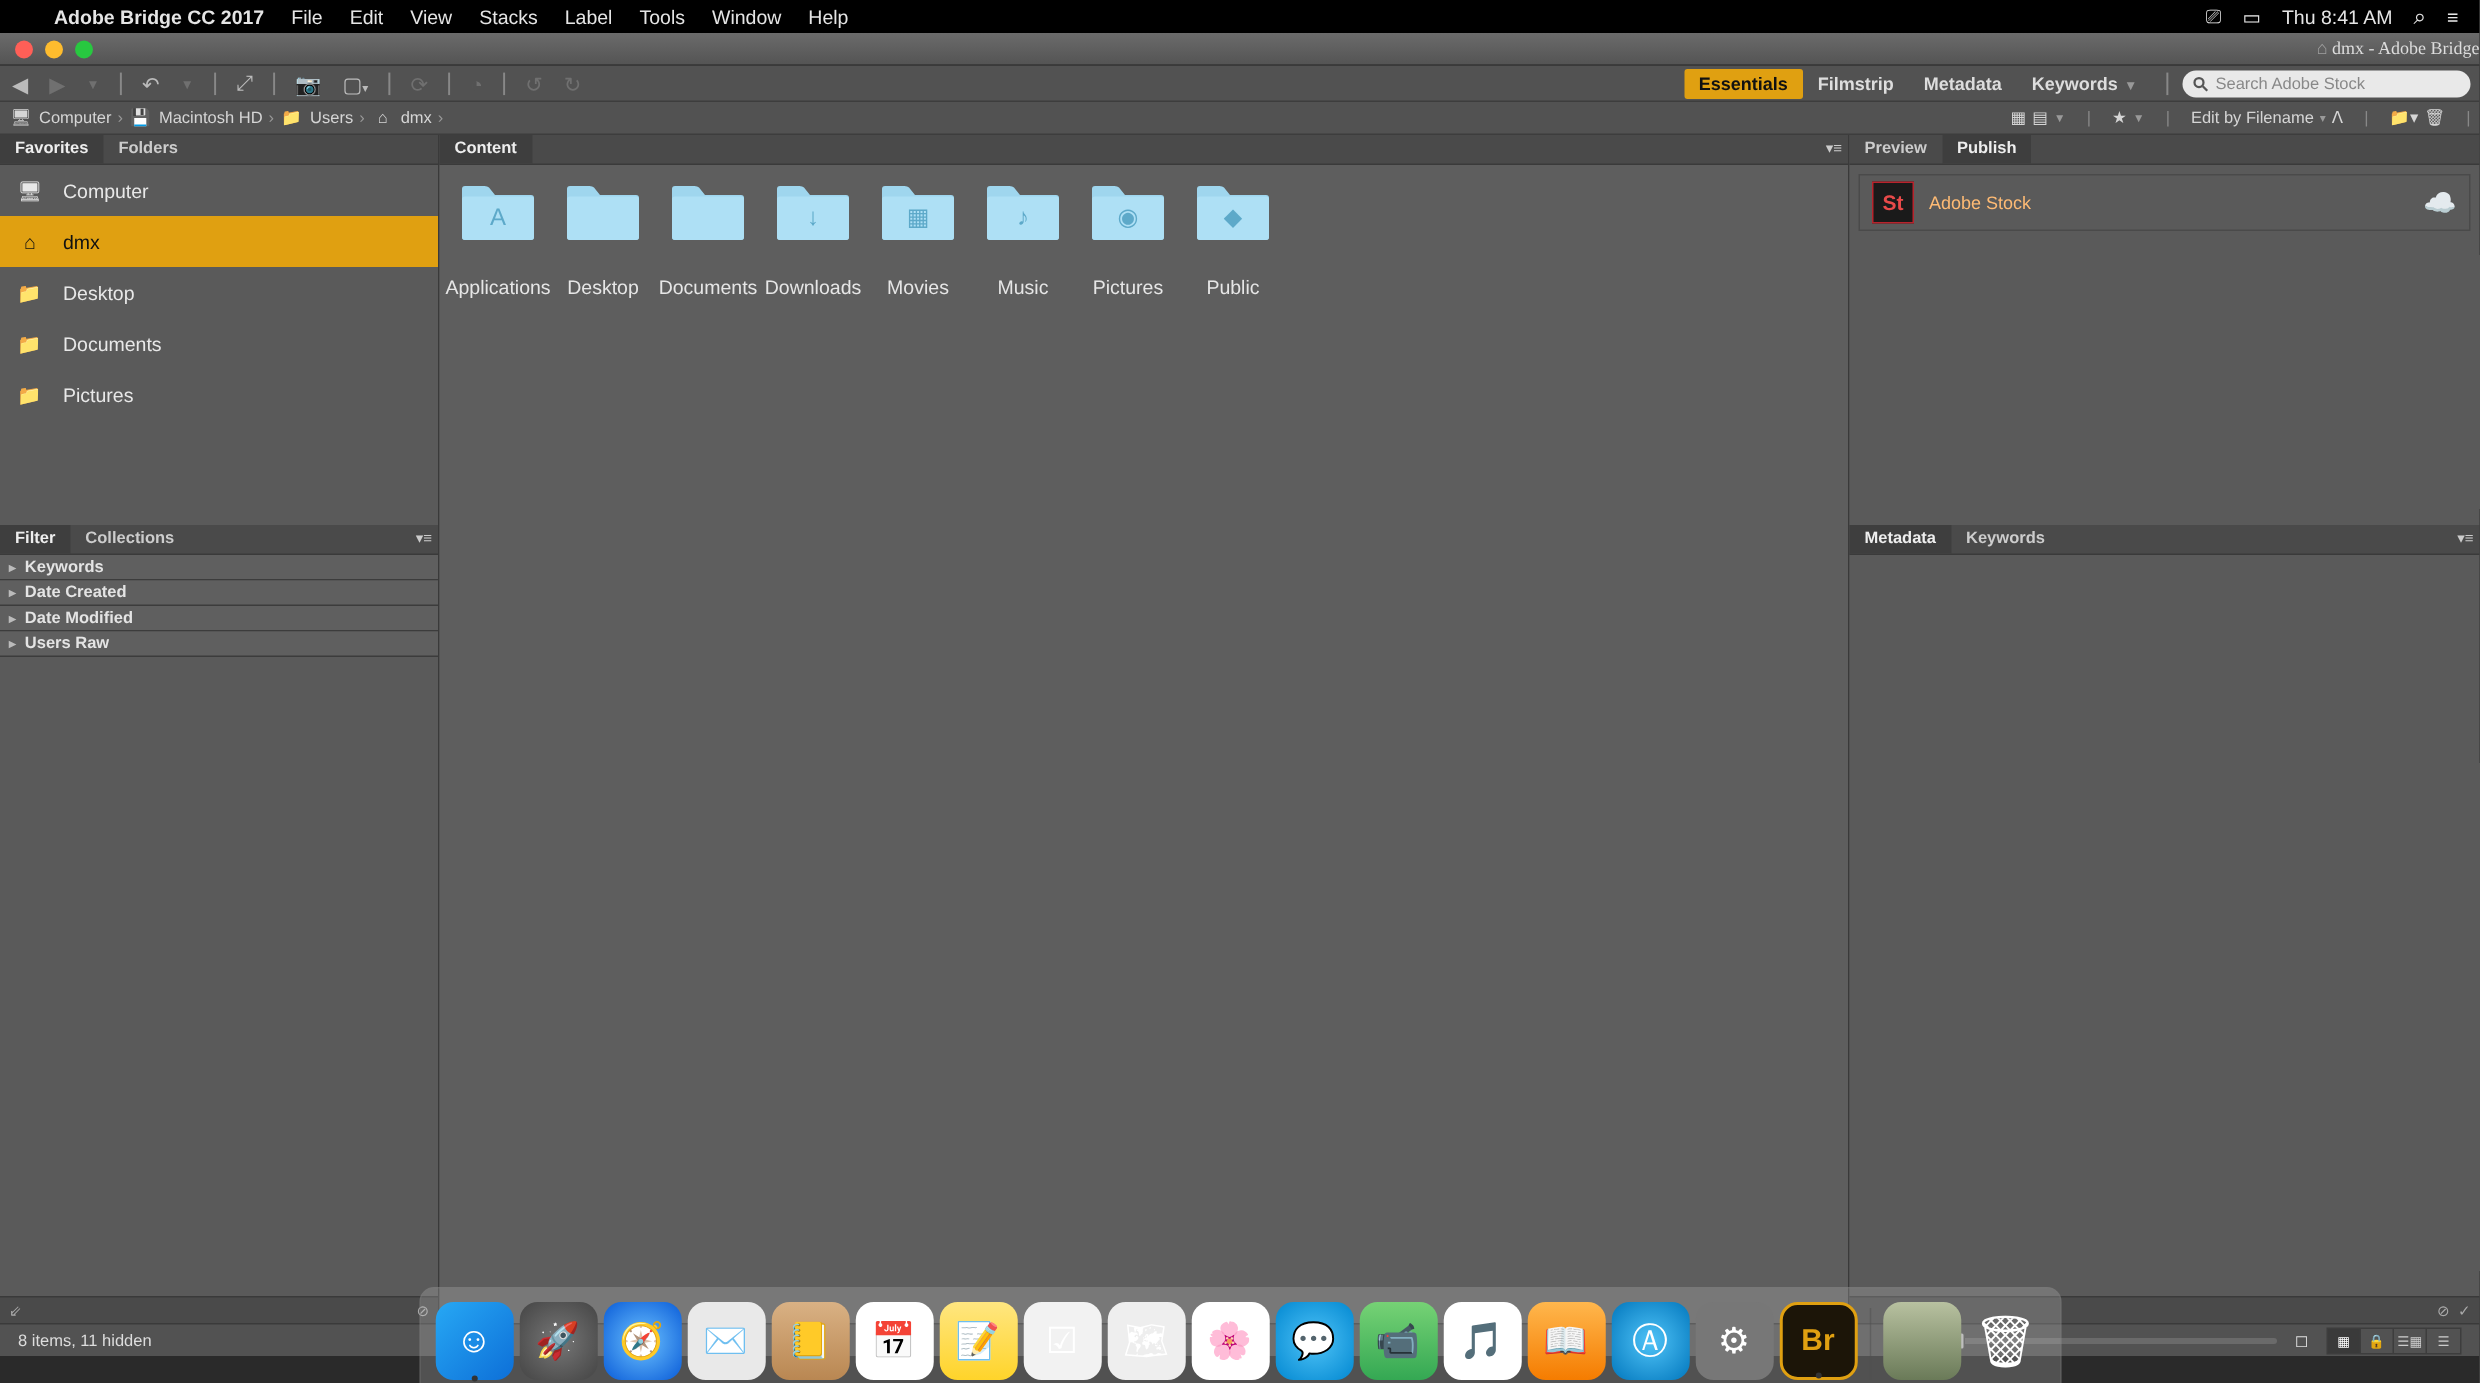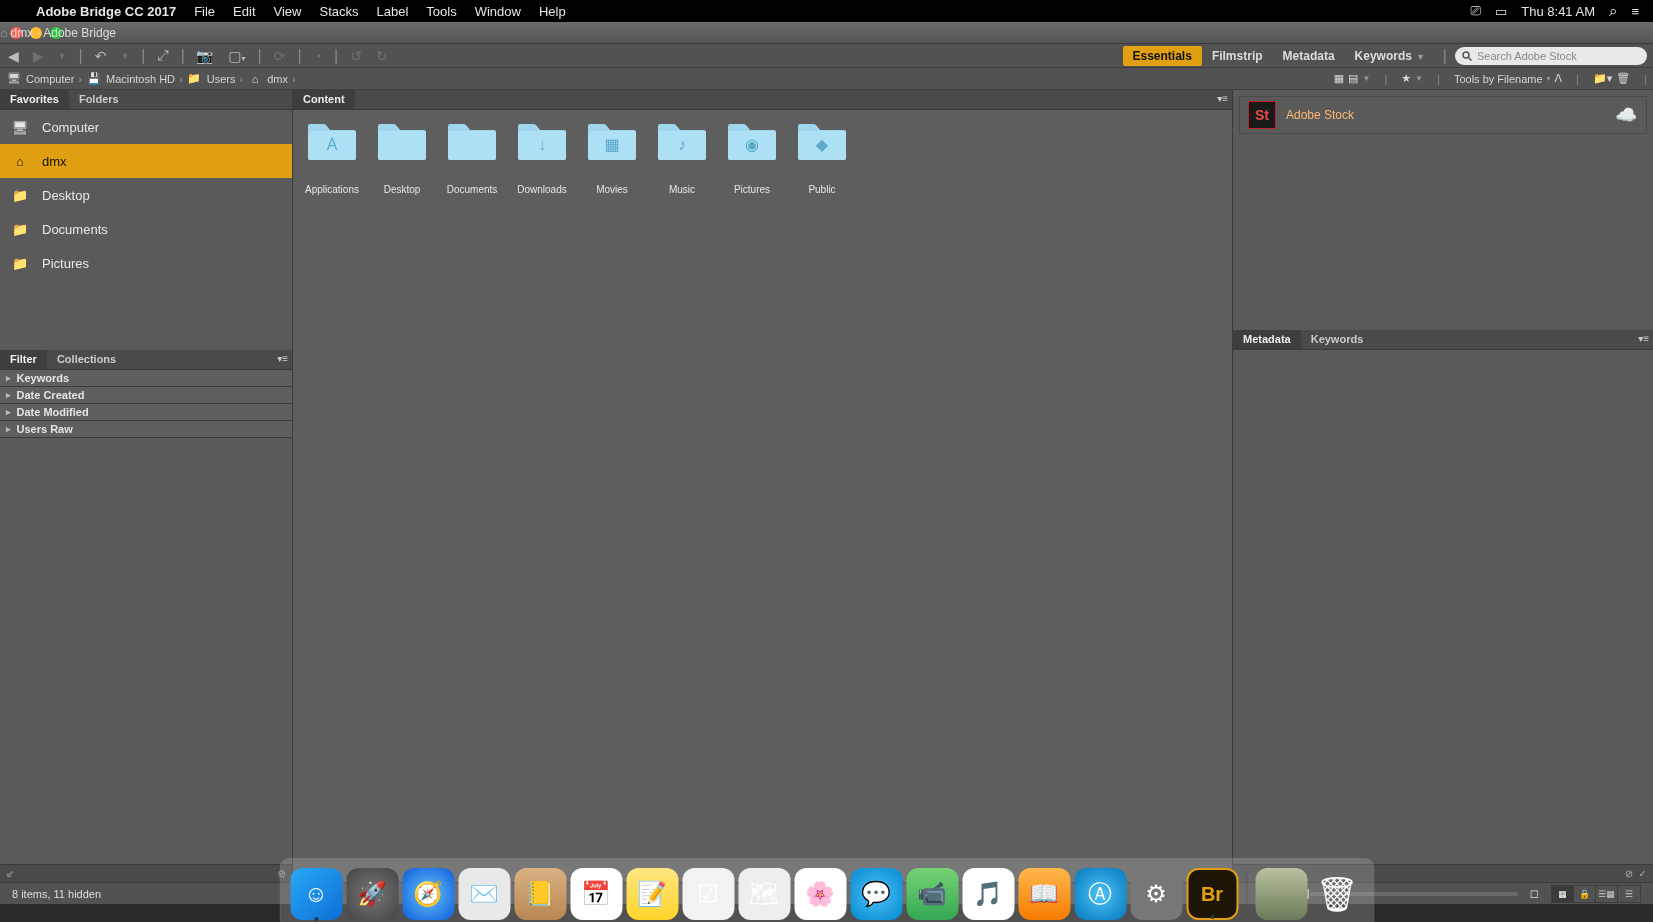--- a/index.html
+++ b/index.html
@@ -11,21 +11,21 @@
 .menubar-right { display: flex; align-items: center; gap: 14px; padding-right: 14px; }
 .menubar-item { white-space: nowrap; cursor: default; }
 .menubar .app-name { font-weight: 600; }
 .apple { font-size: 15px; }
 
 
 .titlebar { height: 22px; background: linear-gradient(#6b6b6b, #545454); border-bottom: 1px solid #3a3a3a; display: flex; align-items: center; position: relative; }
 .traffic { display: flex; gap: 8px; padding-left: 10px; }
 .tl { width: 12px; height: 12px; border-radius: 50%; }
 .tl.r { background: #ff5f57; } .tl.y { background: #febc2e; } .tl.g { background: #28c840; }
-.titlebar-title { position: absolute; left: 0; right: 0; text-align: left; font-size: 12px; color: #ddd; pointer-events: none; }
+.titlebar-title { position: absolute; left: 0; right: 0; text-align: right; font-size: 12px; color: #ddd; pointer-events: none; font-family: Liberation Serif, serif; }
 .titlebar-title::before { content: "⌂ "; color: #a0a0a0; }
 
 
 .toolbar { height: 24px; background: #525252; border-bottom: 1px solid #3d3d3d; display: flex; align-items: center; justify-content: space-between; padding: 0 6px; }
 .toolbar-left { display: flex; align-items: center; gap: 10px; }
 .tbtn { color: #bbb; font-size: 14px; padding: 0 2px; cursor: pointer; }
 .tbtn.dis { color: #707070; }
 .workspace-tabs { display: flex; align-items: center; gap: 0; }
 .ws-tab { padding: 3px 10px; font-size: 12px; color: #ddd; cursor: pointer; font-weight: 600; }
 .ws-tab.active { background: #e0a011; color: #111; border-radius: 2px; }
@@ -62,21 +62,21 @@
 
 
 .filter-row { height: 17px; border-bottom: 1px solid #3c3c3c; background: #5f5f5f; display: flex; align-items: center; gap: 6px; padding-left: 6px; font-size: 11px; color: #e4e4e4; font-weight: 600; cursor: pointer; }
 .filter-row::before { content: "▸"; font-size: 9px; color: #bbb; }
 
 
 .content-body { flex: 1; background: #5e5e5e; padding: 10px; }
 .grid { display: flex; gap: 12px; flex-wrap: wrap; }
 .folder { width: 58px; display: flex; flex-direction: column; align-items: center; gap: 22px; cursor: pointer; }
 .folder-icon { width: 52px; height: 42px; }
-.folder-label { font-size: 10px; color: #e6e6e6; line-height: 1.2; }
+.folder-label { font-size: 13px; color: #e6e6e6; line-height: 1.2; }
 
 
 .publish-body { background: #5a5a5a; padding: 0; }
 .stock-row { height: 38px; border: 1px solid #4a4a4a; margin: 6px; display: flex; align-items: center; padding: 16px 8px; gap: 10px; }
 .stock-icon { width: 28px; height: 28px; border: 1px solid #b8232c; display: flex; align-items: center; justify-content: center; color: #e84a4a; font-size: 14px; font-weight: 700; background: #1a1a1a; }
 .stock-title { color: #fdba74; font-size: 12px; flex: 1; }
 .stock-warn { font-size: 18px; }
 .err-row { display: flex; align-items: center; gap: 6px; padding: 16px 12px; font-size: 11px; color: #ddd; }
 .err-row::before { content: "⚠"; color: #f5b400; font-size: 13px; }
 
@@ -207,21 +207,21 @@
         <span>▤</span>
         <span style="font-size:8px;color:#999">▼</span>
       </div>
     <span style="color:#888">|</span>
     <div class="opt-group">
         <span>★</span>
         <span style="font-size:8px;color:#999">▼</span>
       </div>
     <span style="color:#888">|</span>
     <div class="opt-group">
-        <span>Tools by Filename</span>
+        <span>Edit by Filename</span>
         <span style="font-size:8px;color:#999">▾</span>
         <span>ᐱ</span>
       </div>
     <span style="color:#888">|</span>
     <div class="opt-group">
         <span>📁▾</span>
         <span>🗑</span>
       </div>
     <span style="color:#888">|</span>
   </div>
@@ -345,20 +345,24 @@
     <rect x="2" y="11" width="48" height="29" rx="2" fill="#aee0f5"></rect>
     <text x="26" y="30" text-anchor="middle" font-size="16" fill="#5da9c9" font-family="Arial">◆</text>
   </svg></div>
     <div class="folder-label">Public</div>
           </div>
         </div>
     </div>
   </div>
 
   <div class="col-right">
+    <div class="panel-tabs">
+      <div class="panel-tab">Preview</div>
+      <div class="panel-tab active">Publish</div>
+    </div>
     <div class="panel-body publish-body" style="flex:0 0 240px">
       <div class="stock-row">
         <div class="stock-icon">St</div>
         <div class="stock-title">Adobe Stock</div>
         <span class="stock-warn">☁️</span>
       </div>
     </div>
 
     <div class="panel-tabs">
       <div class="panel-tab active">Metadata</div>

